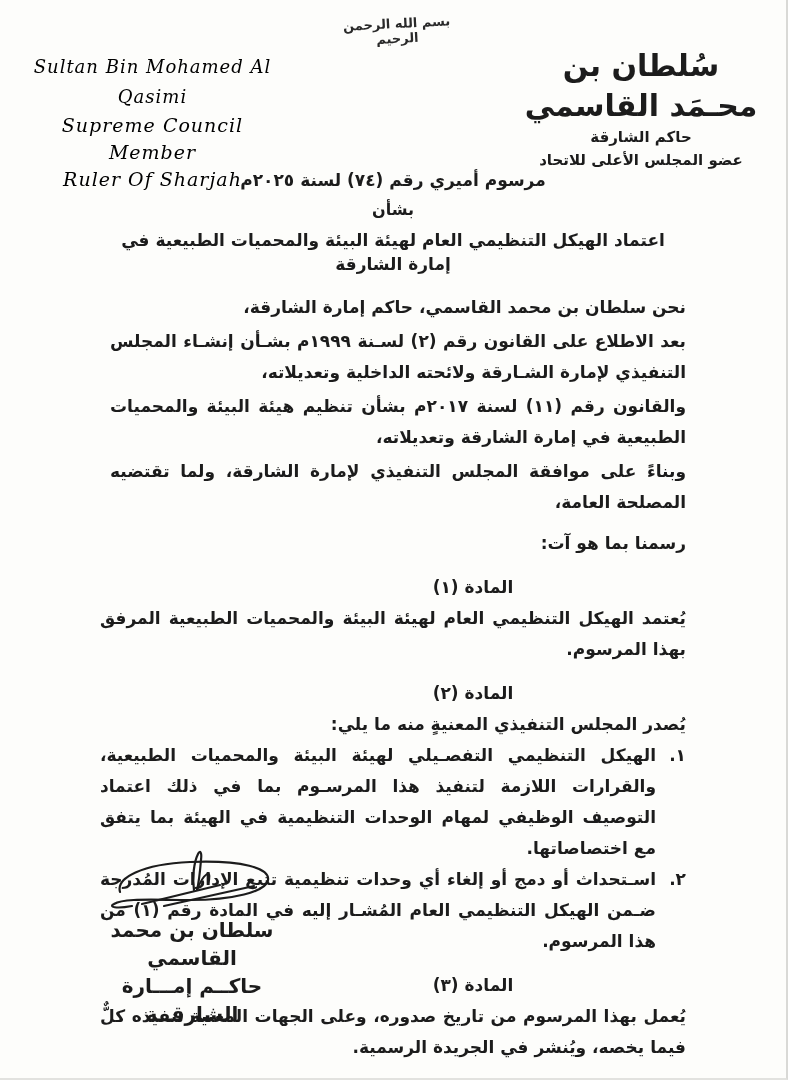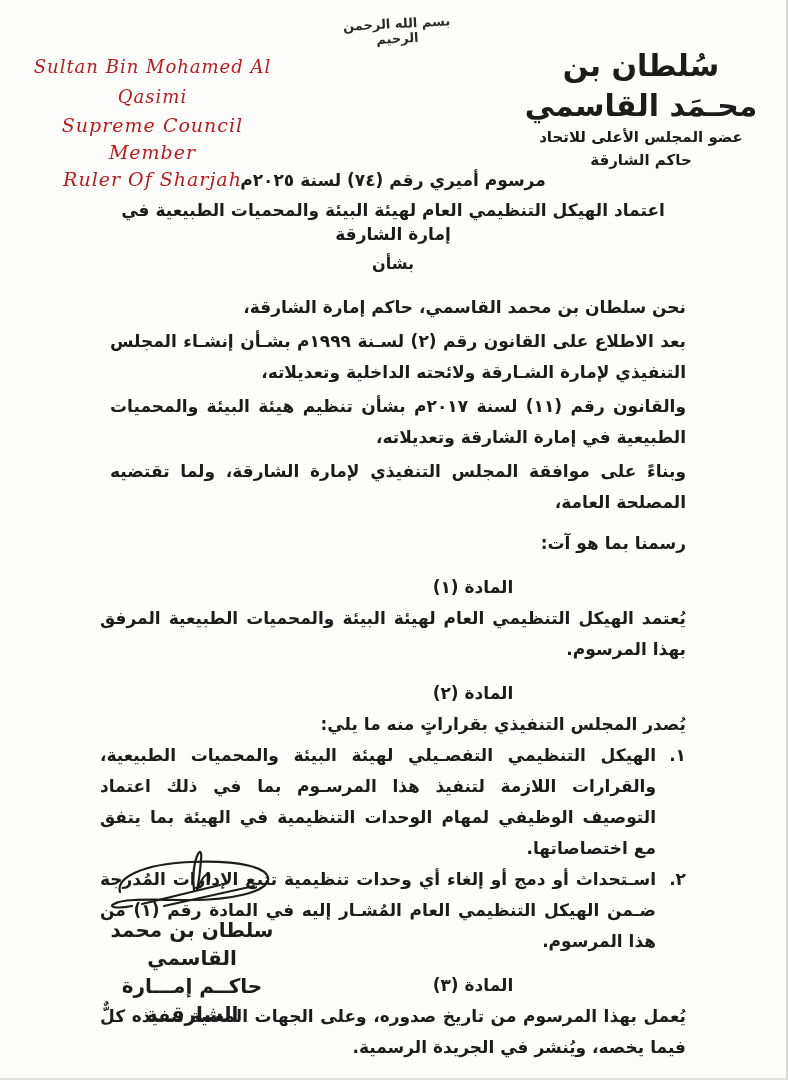--- a/index.html
+++ b/index.html
@@ -19,21 +19,21 @@
   .bismillah{
     position:absolute;left:322px;top:16px;width:150px;
     text-align:center;font-size:13px;font-weight:bold;
     transform:rotate(-3deg);color:#2a2a2a;letter-spacing:1px;
     direction:rtl;
   }
   .letterhead-en{
     position:absolute;left:25px;top:52px;width:255px;
     text-align:center;
     font-family:"DejaVu Serif", serif;
-    font-style:italic;color:#b91c1c;
+    font-style:italic;color:#000000;
   }
   .letterhead-en .en-name{font-size:18px;line-height:30px;letter-spacing:1px;}
   .letterhead-en .en-sub{font-size:19px;line-height:27px;letter-spacing:1px;}
   .letterhead-ar{
     position:absolute;right:25px;top:46px;width:240px;
     text-align:center;direction:rtl;
   }
   .letterhead-ar .ar-name{font-size:30px;font-weight:bold;line-height:40px;}
   .letterhead-ar .ar-sub{font-size:15px;font-weight:bold;line-height:23px;}
   
@@ -76,46 +76,46 @@
   <div class="bismillah">بسم الله الرحمن الرحيم</div>
 
   <div class="letterhead-en">
     <div class="en-name">Sultan Bin Mohamed Al Qasimi</div>
     <div class="en-sub">Supreme Council Member</div>
     <div class="en-sub">Ruler Of Sharjah</div>
   </div>
 
   <div class="letterhead-ar">
     <div class="ar-name">سُلطان بن محـمَد القاسمي</div>
+    <div class="ar-sub">حاكم الشارقة</div>
     <div class="ar-sub">عضو المجلس الأعلى للاتحاد</div>
-    <div class="ar-sub">حاكم الشارقة</div>
   </div>
 
   <div class="content">
 
     <div class="title-block">
       <div class="title-line">مرسوم أميري رقم (٧٤) لسنة ٢٠٢٥م</div>
+      <div class="title-line small">بشأن</div>
       <div class="title-line">اعتماد الهيكل التنظيمي العام لهيئة البيئة والمحميات الطبيعية في إمارة الشارقة</div>
-      <div class="title-line small">بشأن</div>
     </div>
 
     <div class="preamble">
       <p>نحن سلطان بن محمد القاسمي، حاكم إمارة الشارقة،</p>
       <p>بعد الاطلاع على القانون رقم (٢) لسـنة ١٩٩٩م بشـأن إنشـاء المجلس التنفيذي لإمارة الشـارقة ولائحته الداخلية وتعديلاته،</p>
       <p>والقانون رقم (١١) لسنة ٢٠١٧م بشأن تنظيم هيئة البيئة والمحميات الطبيعية في إمارة الشارقة وتعديلاته،</p>
       <p>وبناءً على موافقة المجلس التنفيذي لإمارة الشارقة، ولما تقتضيه المصلحة العامة،</p>
     </div>
 
     <div class="decree-intro">رسمنا بما هو آت:</div>
 
     <div class="article-heading">المادة (١)</div>
     <p class="article-body">يُعتمد الهيكل التنظيمي العام لهيئة البيئة والمحميات الطبيعية المرفق بهذا المرسوم.</p>
 
     <div class="article-heading">المادة (٢)</div>
-    <p class="article-body">يُصدر المجلس التنفيذي بقراراتٍ منه ما يلي:</p>
+    <p class="article-body">يُصدر المجلس التنفيذي المعنيةٍ منه ما يلي:</p>
     <div class="list-item">
       <span class="item-number">١.</span>
       <span class="item-text">الهيكل التنظيمي التفصـيلي لهيئة البيئة والمحميات الطبيعية، والقرارات اللازمة لتنفيذ هذا المرسـوم بما في ذلك اعتماد التوصيف الوظيفي لمهام الوحدات التنظيمية في الهيئة بما يتفق مع اختصاصاتها.</span>
     </div>
     <div class="list-item">
       <span class="item-number">٢.</span>
       <span class="item-text">اسـتحداث أو دمج أو إلغاء أي وحدات تنظيمية تتبع الإدارات المُدرجة ضـمن الهيكل التنظيمي العام المُشـار إليه في المادة رقم (١) من هذا المرسوم.</span>
     </div>
 
     <div class="article-heading">المادة (٣)</div>

